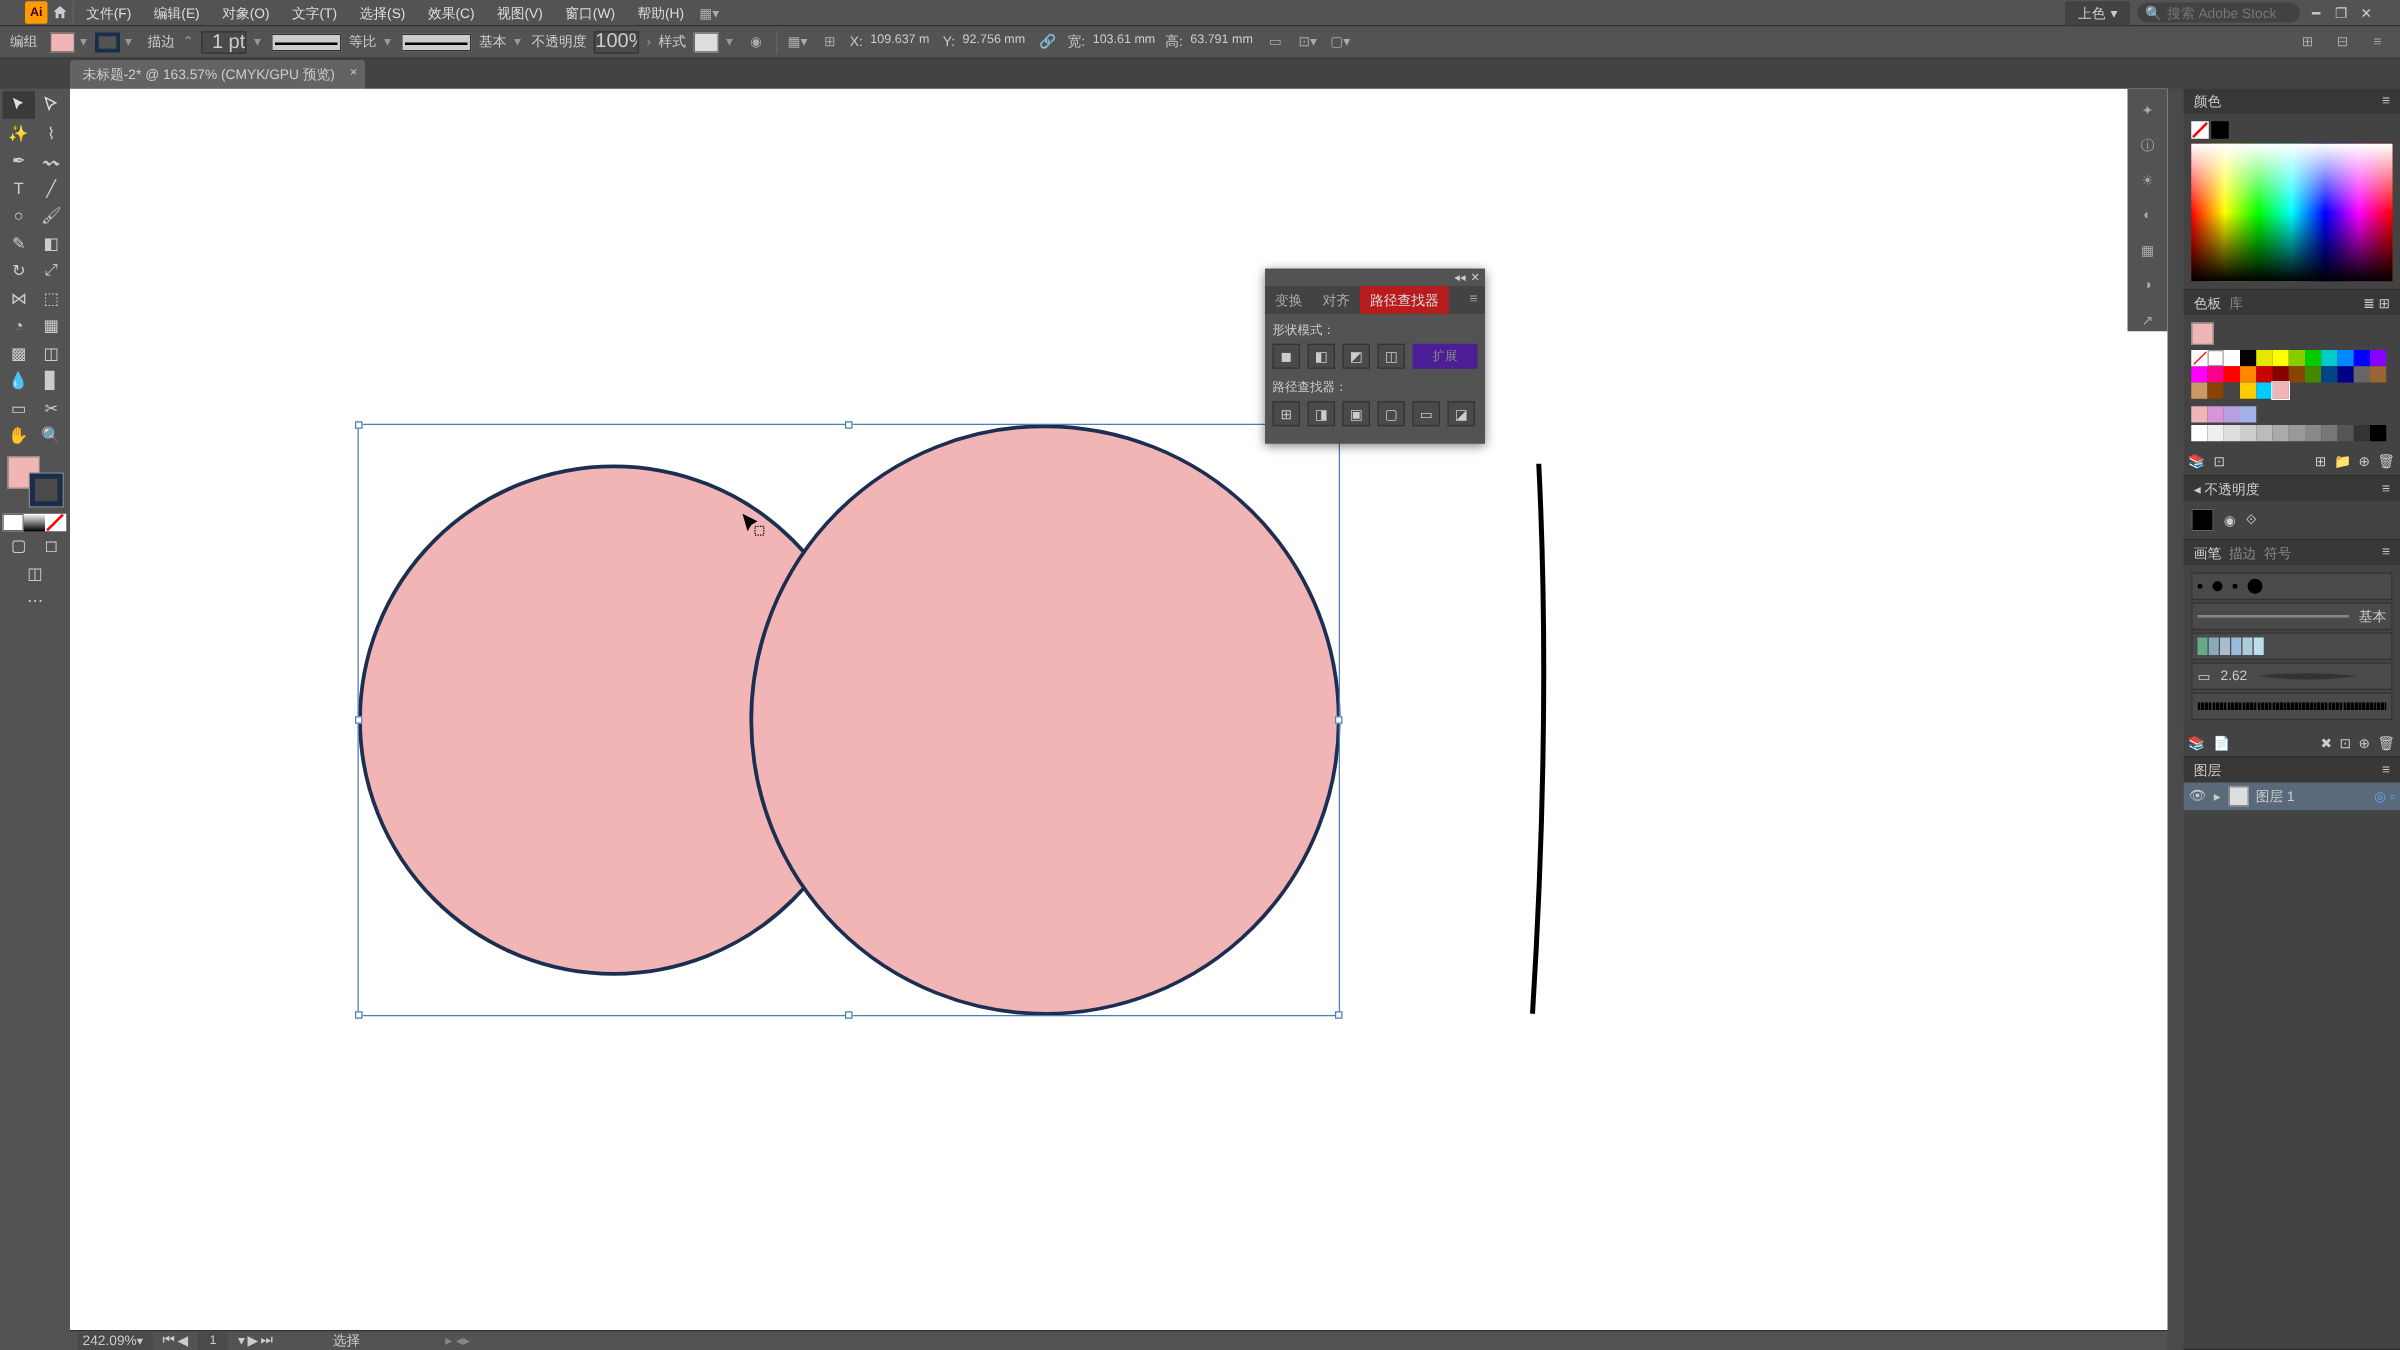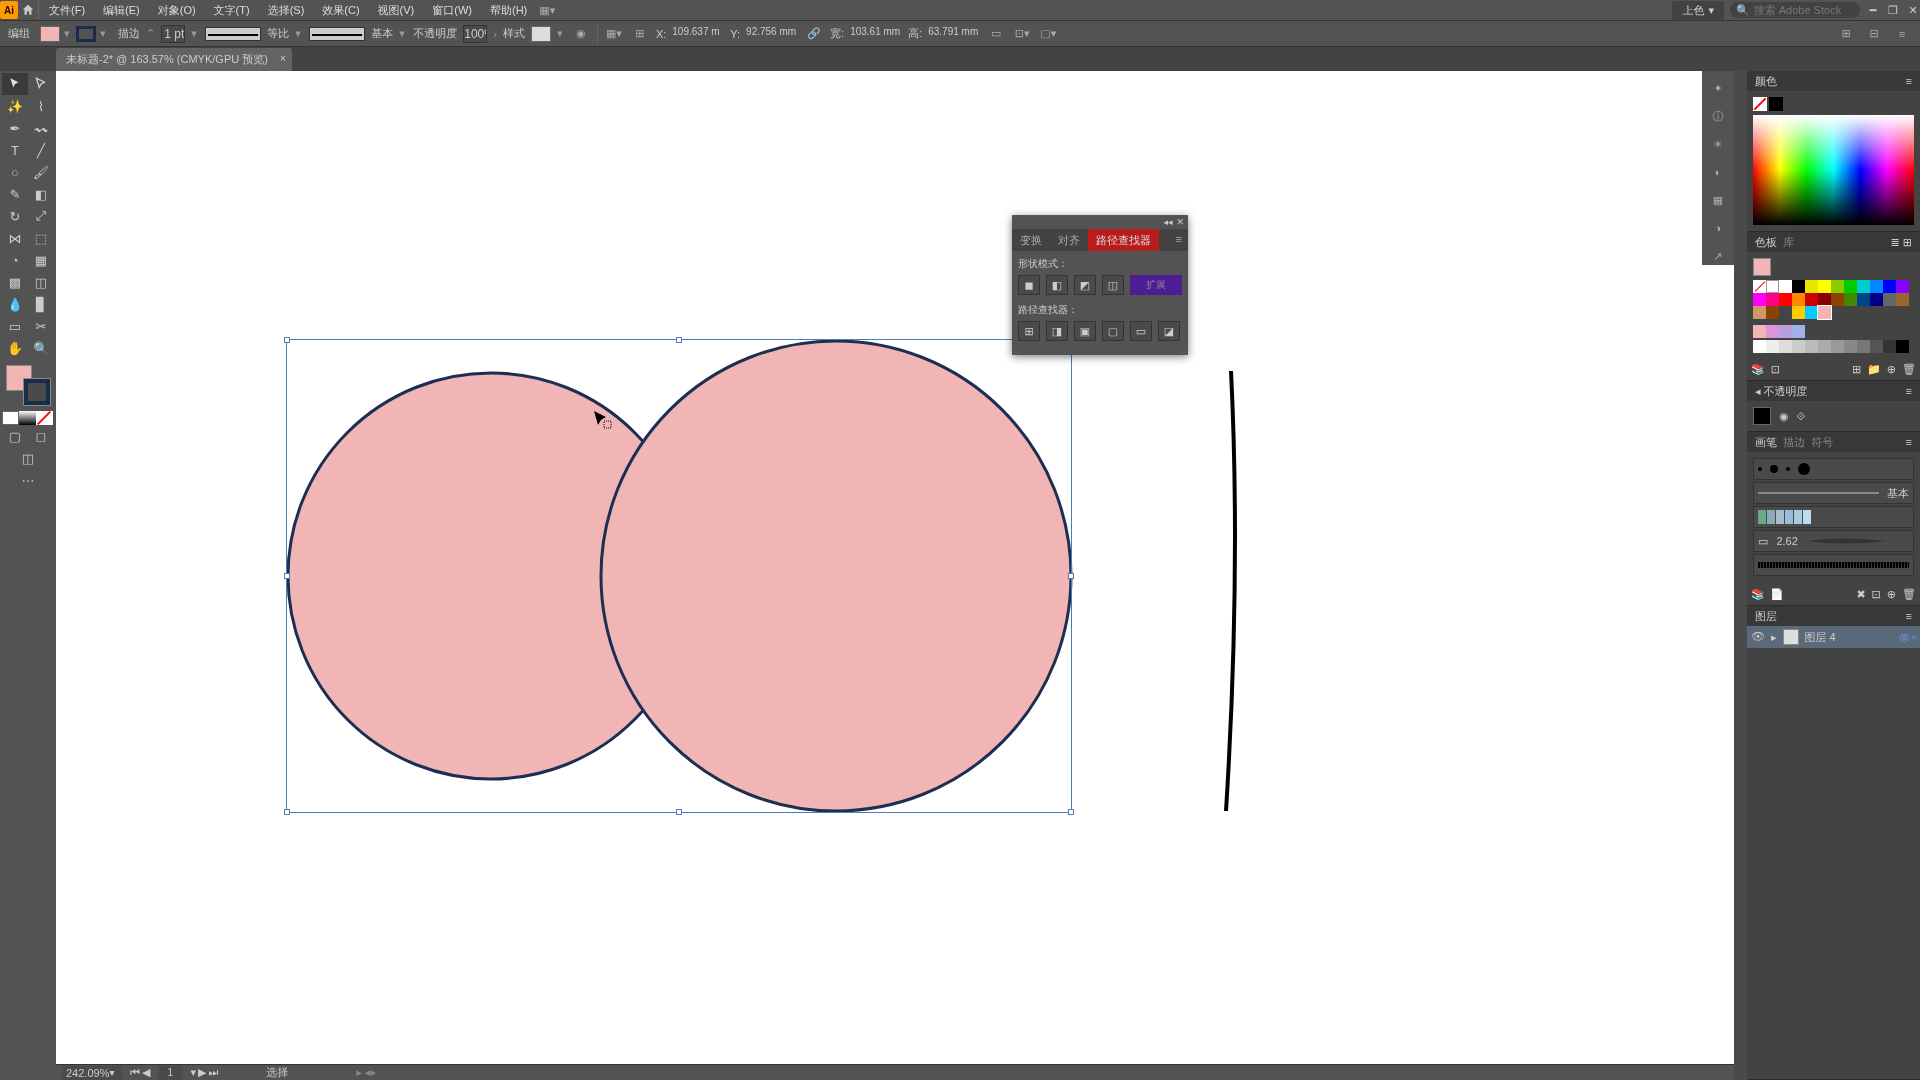--- a/index.html
+++ b/index.html
@@ -1,30 +1,30 @@
 <!DOCTYPE html>
 <html><head>
 <meta charset="utf-8">
 <style>
 *{margin:0;padding:0;box-sizing:border-box;font-family:"Microsoft YaHei",Arial,sans-serif;font-size:11px;color:#ccc;user-select:none}
 body{background:#4a4a4a;width:1920px;height:1080px;overflow:hidden;position:relative}
-.menubar{height:20px;background:#535353;display:flex;align-items:center;padding:0 0;gap:2px}
+.menubar{height:20px;background:#535353;display:flex;align-items:center;padding:0 20px;gap:2px}
 .ai-logo{width:18px;height:18px;background:#ff9a00;color:#330000;display:flex;align-items:center;justify-content:center;font-weight:bold;font-size:10px;border-radius:2px}
 .home-ic{width:16px;height:16px;display:flex;align-items:center;justify-content:center;color:#ccc}
 .menu-item{padding:2px 8px;color:#ddd;cursor:pointer}
 .menubar-right{margin-left:auto;display:flex;align-items:center;gap:6px}
 .layout-btn{padding:2px 10px;background:#424242;color:#ddd;border-radius:2px;display:flex;align-items:center;gap:4px}
 .search-box{width:130px;height:16px;background:#424242;border-radius:8px;padding:0 6px;color:#888;font-size:10px;display:flex;align-items:center;gap:4px}
 .win-btn{width:14px;height:14px;display:flex;align-items:center;justify-content:center;color:#ccc}
 .controlbar{height:27px;background:#535353;border-top:1px solid #333;border-bottom:1px solid #333;display:flex;align-items:center;padding:0 8px;gap:6px}
 .ctrl-label{color:#ccc;font-size:11px}
 .swatch-btn{width:20px;height:16px;border:1px solid #666;display:inline-block}
 .dd{width:8px;color:#999}
 .ctrl-group{display:flex;align-items:center;gap:4px;padding:0 4px}
-.stroke-input{width:24px;height:18px;background:#4a4a4a;border:1px solid #333;color:#ccc;text-align:right;font-size:12px}
+.stroke-input{width:36px;height:18px;background:#4a4a4a;border:1px solid #333;color:#ccc;text-align:right;font-size:16px}
 .profile-prev{width:56px;height:14px;background:#ccc;position:relative;border:1px solid #333}
 .profile-prev.uniform::after{content:"";position:absolute;top:6px;left:2px;right:2px;height:2px;background:#000}
 .ctrl-sep{width:1px;height:18px;background:#666}
 .num-field{width:52px;height:16px;background:transparent;border:none;color:#ccc;font-size:10px}
 .icon-btn{width:20px;height:20px;display:flex;align-items:center;justify-content:center;color:#aaa}
 .controlbar-right{margin-left:auto;display:flex;gap:8px}
 .tabstrip{height:24px;background:#434343;display:flex;align-items:end;padding-left:56px}
 .doctab{padding:4px 24px 4px 10px;background:#636363;color:#ddd;font-size:11px;position:relative;border-top-left-radius:3px;border-top-right-radius:3px}
 .doctab .close{position:absolute;right:6px;top:5px;font-size:10px;color:#ccc}
 .workspace{position:absolute;top:71px;left:56px;right:186px;bottom:16px;background:#fff;overflow:hidden}
@@ -435,21 +435,21 @@
   <div class="panel-sec" style="flex:1">
     <div class="panel-tab">
         <span>图层</span>
         <span>≡</span>
       </div>
     <div class="panel-body" style="padding:0">
       <div class="layers-row">
         <span class="eye">👁</span>
         <span>▸</span>
         <div class="layer-thumb"></div>
-        <span>图层 4</span>
+        <span>图层 1</span>
         <span style="margin-left:auto;color:#6af">◎ ▫</span>
       </div>
     </div>
   </div>
 
 </div>
 
 <div class="statusbar">
   <div class="zoom-select"><span>242.09%</span> ▾</div>
   <div class="nav-arrows">

